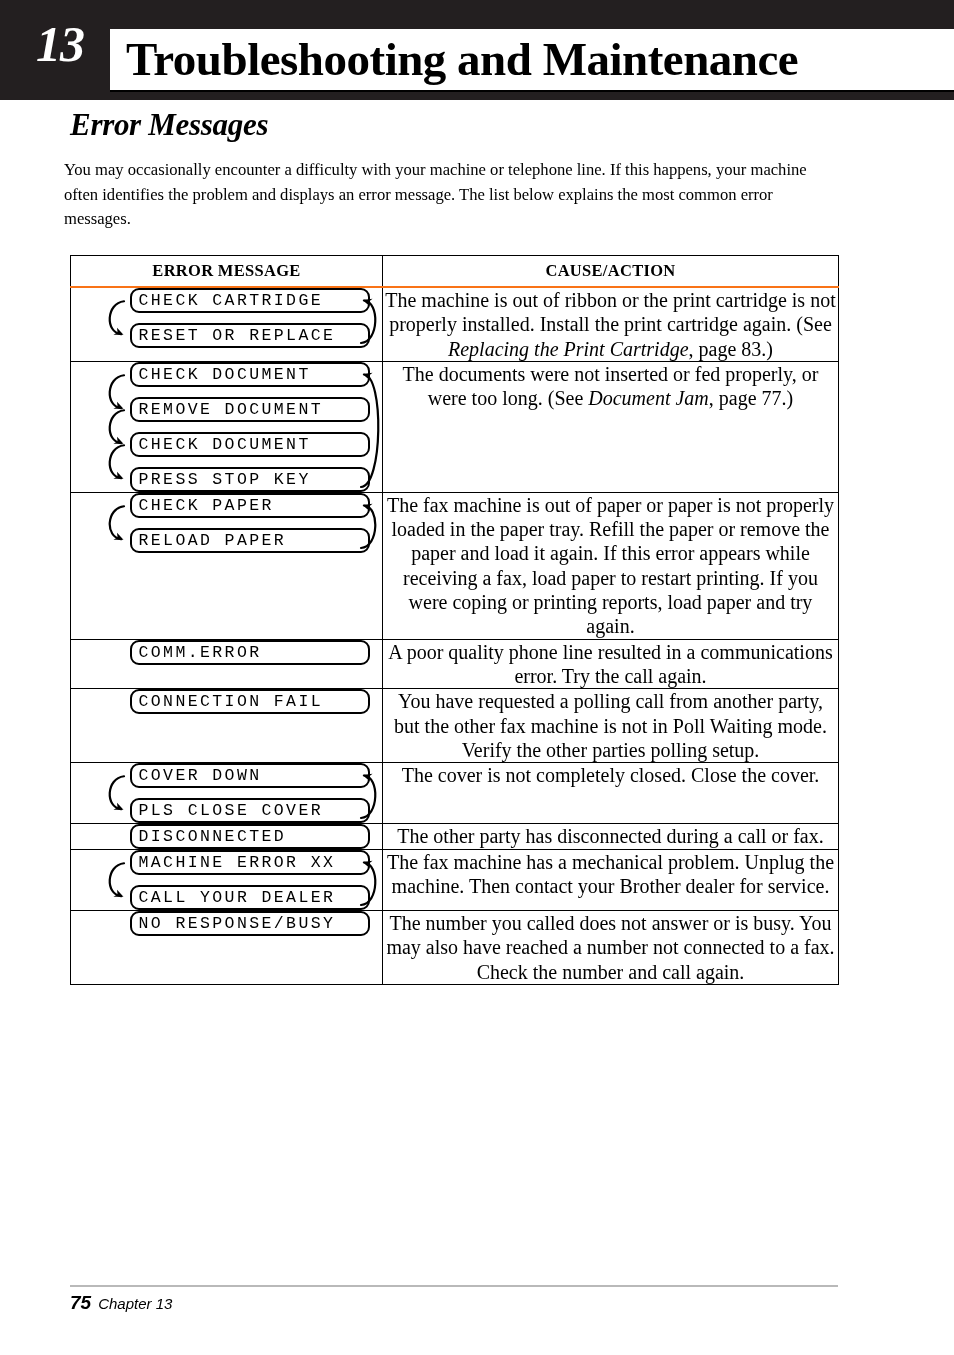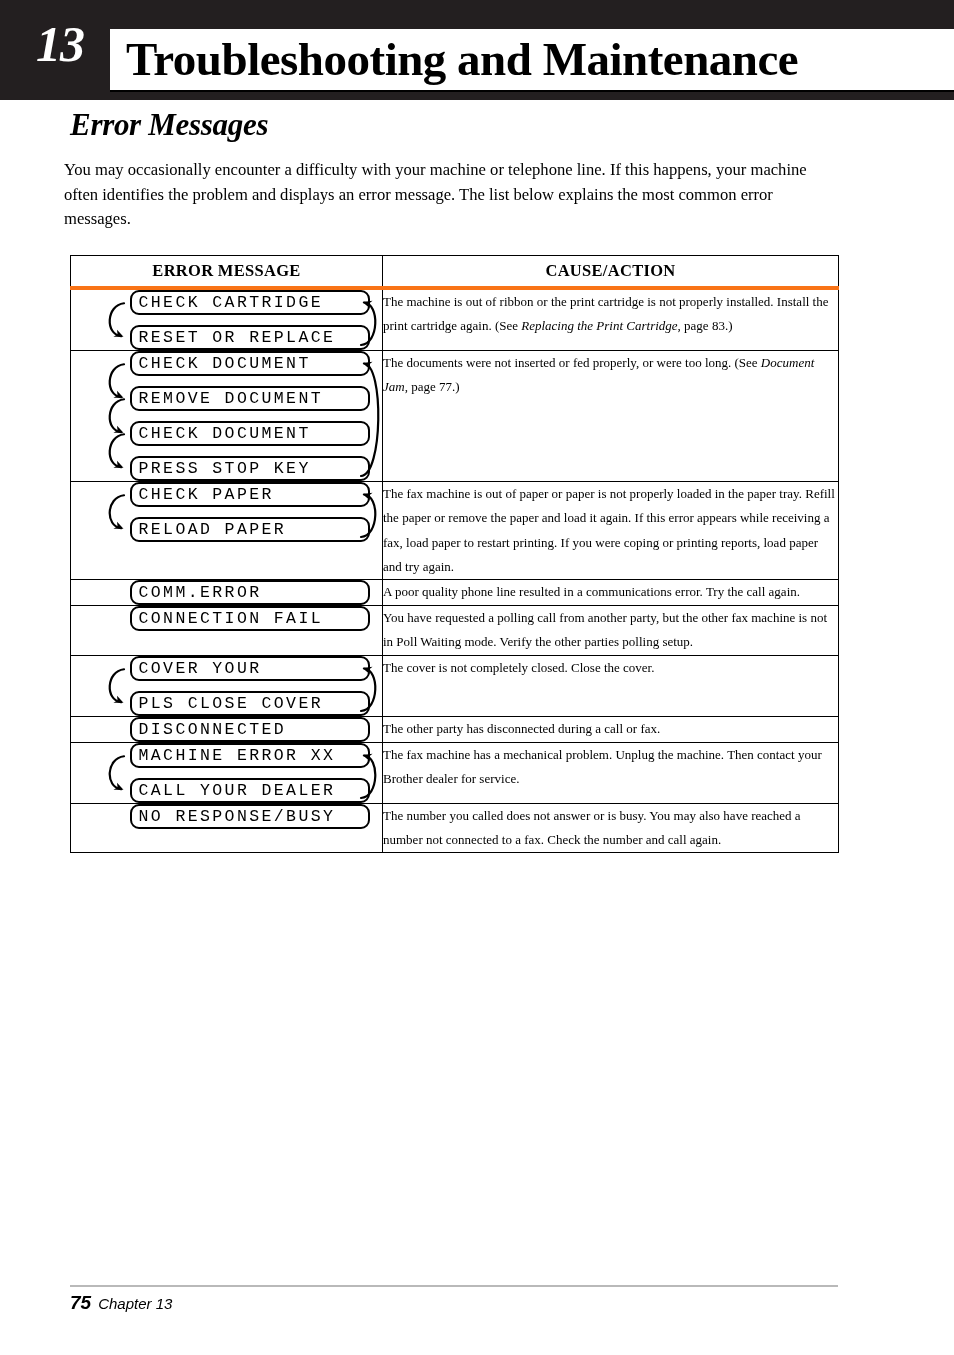--- a/index.html
+++ b/index.html
@@ -104,28 +104,29 @@
   .col-msg { width: 311px; }
   .col-cause { width: 455px; }
 
   #error-table thead th {
     text-align: center;
     font-weight: 700;
     font-size: 16.5px;
     letter-spacing: 0.3px;
     height: 30px;
     line-height: 30px;
-    border-bottom: 4px solid #f97316;
+    border-bottom: 2px solid #f97316;
     font-family: "Liberation Serif", "DejaVu Serif", serif;
   }
 
   td.cause-cell {
     padding: 5px 8px 9px 12px;
-    font-size: 13px;
+    font-size: 20px;
     line-height: 24.3px;
+    text-align: center;
   }
   td.cause-cell em {
     font-style: italic;
   }
 
   
   td.msg-cell {
     padding: 10px 0 10px 0;
     position: relative;
   }
@@ -281,21 +282,21 @@
         <td class="msg-cell col-msg">
           <div class="lcd-group">
             <div class="lcd-box">CONNECTION FAIL</div>
           </div>
         </td>
         <td class="cause-cell col-cause"><span>You have requested a polling call from another party, but the other fax machine is not in Poll Waiting mode. Verify the other parties polling setup.</span></td>
       </tr>
       <tr>
         <td class="msg-cell col-msg">
           <div class="lcd-group">
-            <div class="lcd-box">COVER YOUR</div>
+            <div class="lcd-box">COVER DOWN</div>
             <div class="lcd-box">PLS CLOSE COVER</div>
             <svg width="40" height="64" viewBox="0 0 40 64" class="arc-left">
               <path d="M31,13.25 C13,15.25 12,44.25 28,46.25" fill="none" stroke="#000" stroke-width="2.2" stroke-linecap="round"></path>
               <path d="M0,0 L-9,-3.4 L-6.4,0.6 L-9,4.6 Z" fill="#000" transform="translate(30.5,46.85) rotate(27)"></path>
             </svg>
             <svg width="40" height="64" viewBox="0 0 40 64" class="arc-right">
               <path d="M4,55 C22,54 23,13.5 7,12.5" fill="none" stroke="#000" stroke-width="2.2" stroke-linecap="round"></path>
               <path d="M0,0 L-9,-3.4 L-6.4,0.6 L-9,4.6 Z" fill="#000" transform="translate(5.5,12.1) rotate(200)"></path>
             </svg>
           </div>

